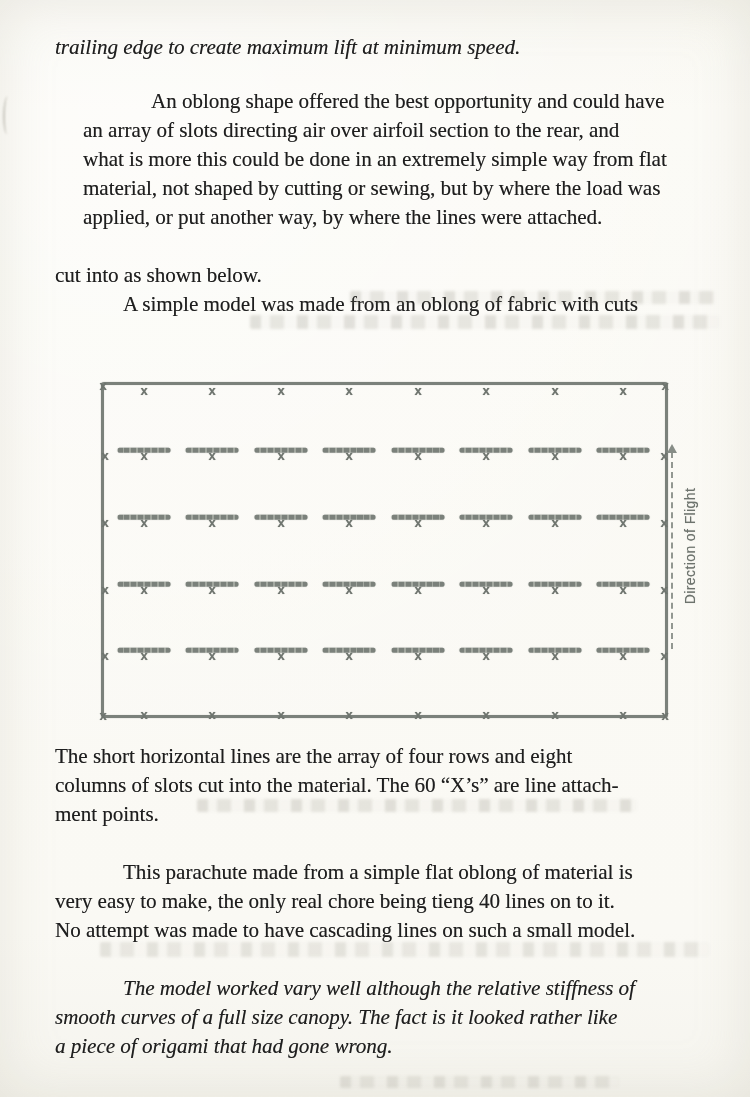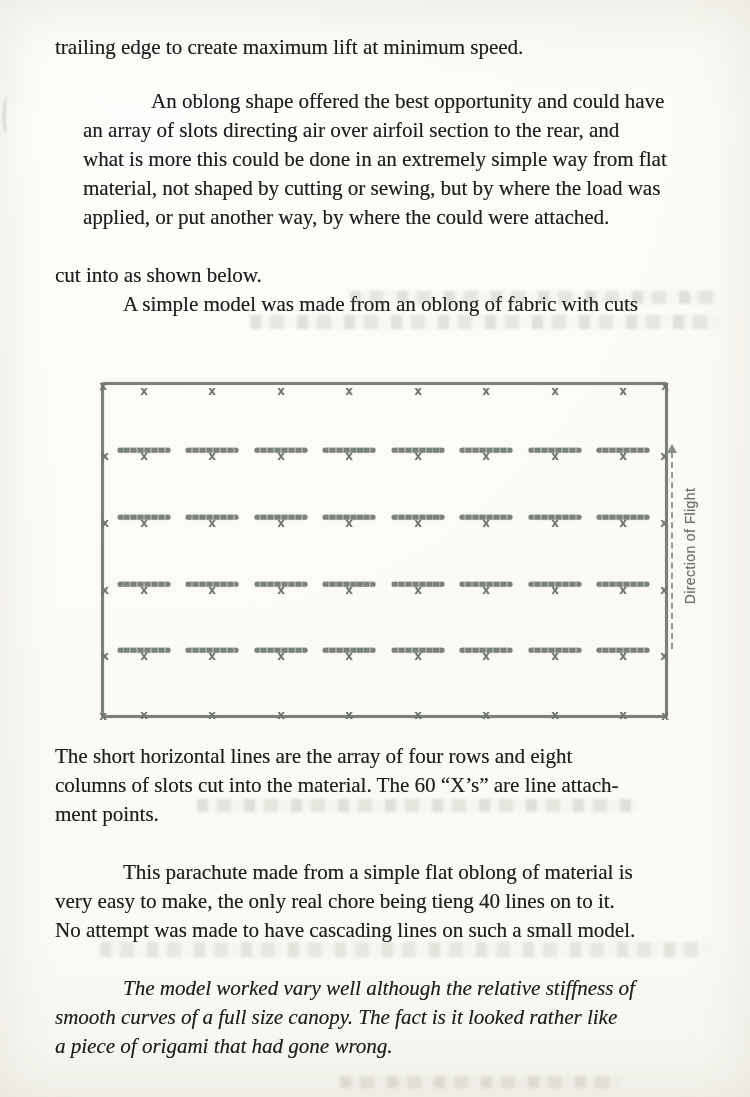--- a/index.html
+++ b/index.html
@@ -15,21 +15,21 @@
       linear-gradient(180deg,#f7f6f0 0%,#fbfaf5 10%,#faf9f4 85%,#f5f4ee 100%);
     box-shadow: inset 0 0 55px rgba(178,172,152,0.22);
   }
   .para{
     position:absolute;left:55px;
     color:#1e1e1e;font-size:21px;line-height:29px;
     text-shadow:0.2px 0.2px 0.5px rgba(45,45,45,0.55);
   }
   .text-line{white-space:pre;}
   .text-line.indent{padding-left:68px;}
-  #p1{top:33px;}
+  #p1{top:33px;font-style:italic;}
   #p2{top:87px;margin-left:28px;}
   #p3{top:261px;}
   #p4{top:742px;}
   #p5{top:858px;}
   #p6{top:974px;font-style:italic;}
 
   
   .figure{position:absolute;left:101px;top:382px;width:567px;height:336px;}
   .fabric-outline{
     position:absolute;inset:0;
@@ -86,21 +86,21 @@
 
   <div id="p1" class="para">
     <div class="text-line">trailing edge to create maximum lift at minimum speed.</div>
   </div>
 
   <div id="p2" class="para">
     <div class="text-line indent">An oblong shape offered the best opportunity and could have</div>
     <div class="text-line">an array of slots directing air over airfoil section to the rear, and</div>
     <div class="text-line">what is more this could be done in an extremely simple way from flat</div>
     <div class="text-line">material, not shaped by cutting or sewing, but by where the load was</div>
-    <div class="text-line">applied, or put another way, by where the could were attached.</div>
+    <div class="text-line">applied, or put another way, by where the lines were attached.</div>
   </div>
 
   <div id="p3" class="para">
     <div class="text-line">cut into as shown below.</div>
     <div class="text-line indent">A simple model was made from an oblong of fabric with cuts</div>
   </div>
 
   <div class="figure">
     <div class="fabric-outline"></div>
 

